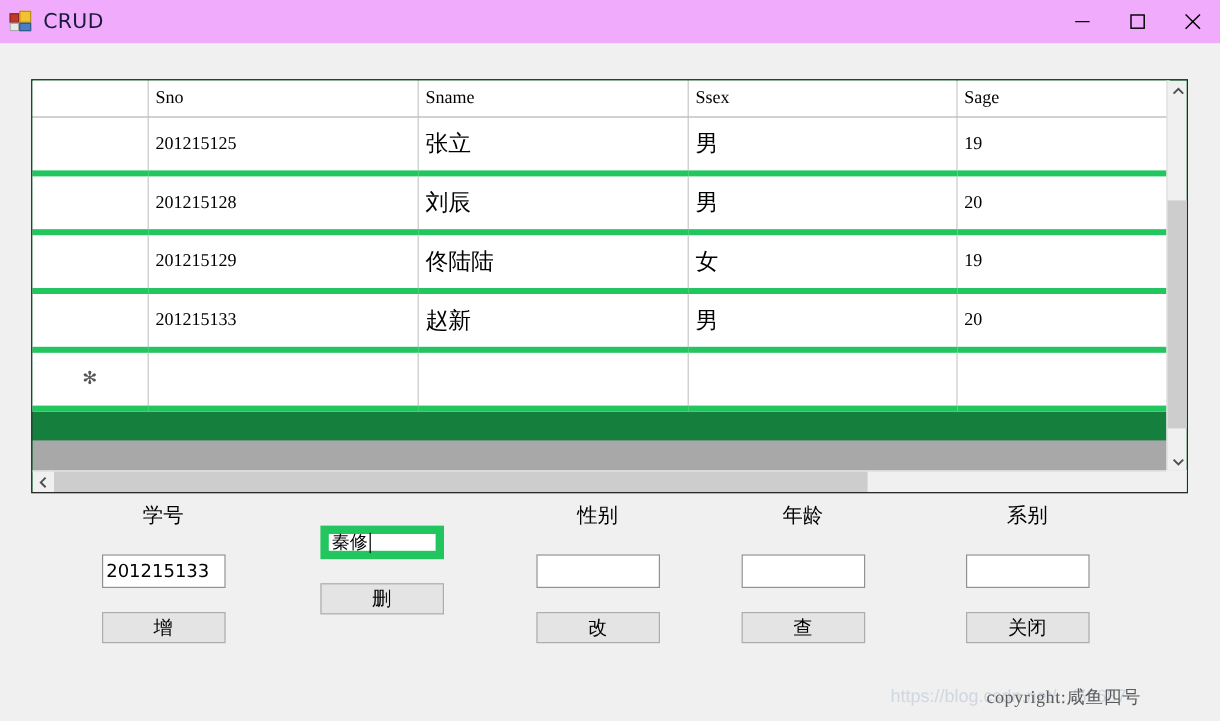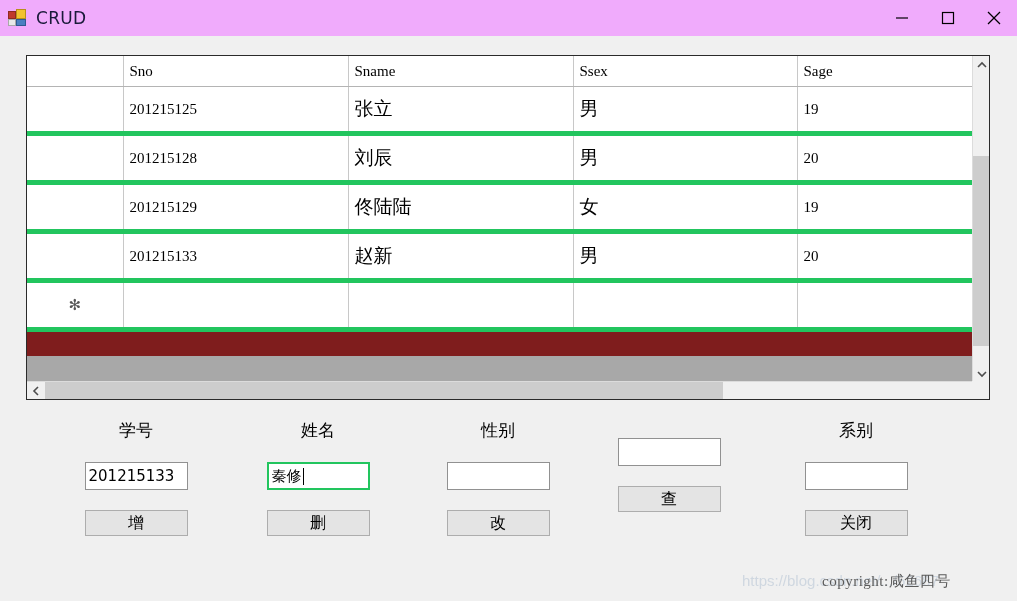--- a/index.html
+++ b/index.html
@@ -59,26 +59,26 @@
     display: flex;
     align-items: center;
     justify-content: center;
   }
   .win-btn svg { display: block; }
 
   
   .grid-wrap {
     position: absolute;
     left: 26px;
-    top: 55px;
+    top: 66px;
     width: 964px;
     height: 345px;
     border: 1px solid #2b2b2b;
     box-sizing: border-box;
-    background: #7f1d1d;
+    background: #15803d;
     overflow: hidden;
     padding-left: 27px;
   }
   .grid-inner {
     position: absolute;
     left: 0; top: 0;
     width: 948px;
     height: 327px;
     overflow: hidden;
   }
@@ -237,21 +237,21 @@
     border: 1px solid #919191;
     font-family: "DejaVu Sans", "Liberation Sans", sans-serif;
     font-size: 15px;
     color: #000;
     padding: 0 3px;
     display: flex;
     align-items: center;
     position: relative;
   }
   .field-input.focused {
-    border: 2px solid #22c55e;
+    border: 7px solid #22c55e;
     align-items: center;
   }
   .caret {
     display: inline-block;
     width: 1px;
     height: 17px;
     background: #000;
     margin-left: 1px;
   }
   .field-btn {
@@ -425,37 +425,37 @@
 
   <div class="field-col" style="left:62px; width:148px;">
     <div class="field-label">学号</div>
     <div class="field-input" style="width:103px;">
       <span>201215133</span>
     </div>
     <div class="field-btn" style="width:103px;">增</div>
   </div>
 
   <div class="field-col" style="left:244px; width:148px;">
-    <div class="field-label">姓名</div>
     <div class="field-input focused" style="width:103px;">
       <span>秦修</span>
         <span class="caret"></span>
     </div>
     <div class="field-btn" style="width:103px;">删</div>
   </div>
 
   <div class="field-col" style="left:424px; width:148px;">
     <div class="field-label">性别</div>
     <div class="field-input" style="width:103px;">
       <span></span>
     </div>
     <div class="field-btn" style="width:103px;">改</div>
   </div>
 
   <div class="field-col" style="left:595px; width:148px;">
+    <div class="field-label">年龄</div>
     <div class="field-input" style="width:103px;">
       <span></span>
     </div>
     <div class="field-btn" style="width:103px;">查</div>
   </div>
 
   <div class="field-col" style="left:782px; width:148px;">
     <div class="field-label">系别</div>
     <div class="field-input" style="width:103px;">
       <span></span>

